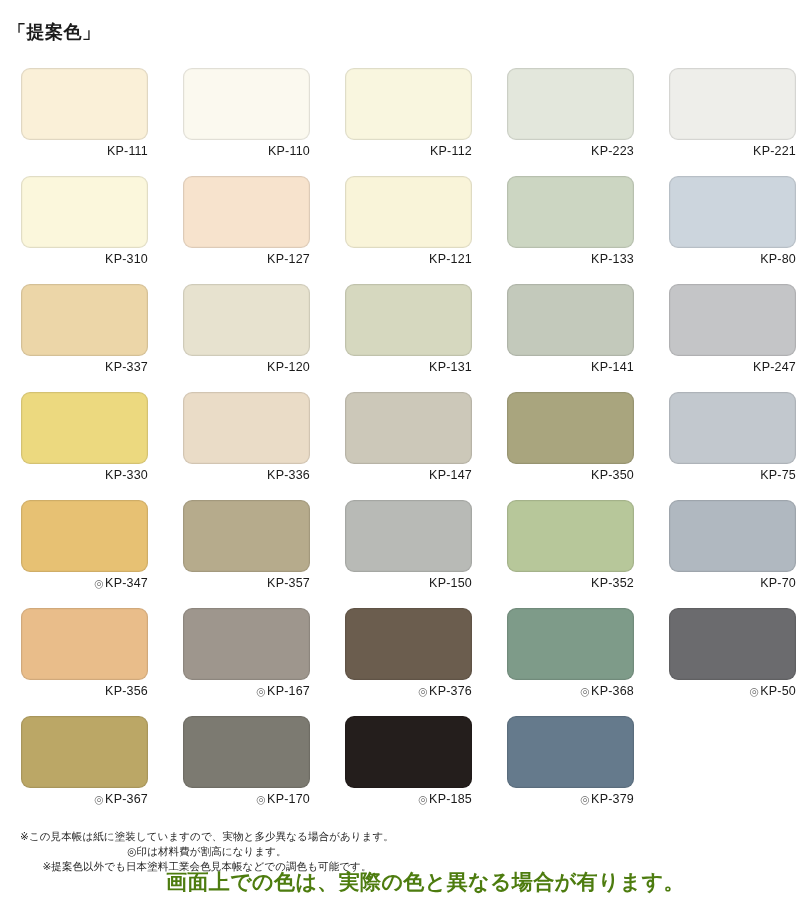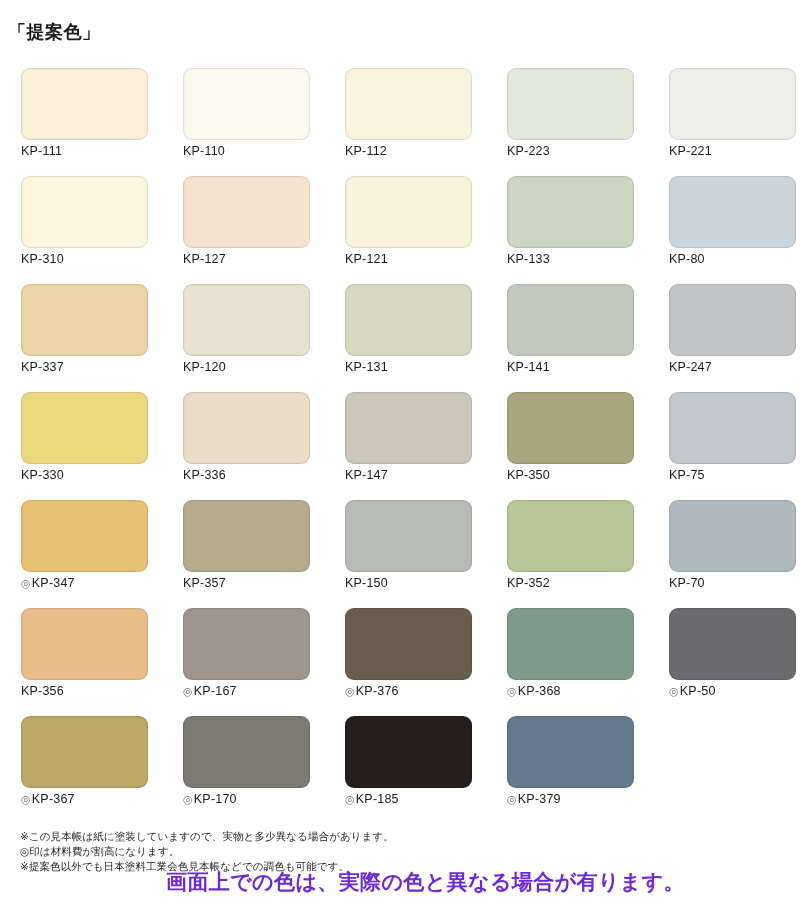--- a/index.html
+++ b/index.html
@@ -53,20 +53,21 @@
     border-radius: 9px;
     box-sizing: border-box;
     border: 1px solid rgba(0,0,0,0.10);
     box-shadow: 0 0 0 0.5px rgba(0,0,0,0.04) inset;
   }
   .swatch-label {
     position: absolute;
     right: 0px;
     top: 76px;
     width: 127px;
+    text-align: right;
     font-size: 12.5px;
     font-weight: 400;
     letter-spacing: 0.2px;
     color: #1a1a1a;
     white-space: nowrap;
     line-height: 14px;
   }
   .mark-icon {
     display: inline-block;
     margin-right: 1px;
@@ -81,20 +82,21 @@
     position: absolute;
     left: 20px;
     top: 829px;
     font-size: 10.5px;
     line-height: 15px;
     color: #1d1d1d;
     letter-spacing: 0.1px;
   }
   .footnote-line {
     white-space: nowrap;
+    text-align: center;
   }
 
   
   #warning-banner {
     position: absolute;
     left: 166px;
     top: 871px;
     font-size: 21px;
     font-weight: 700;
     color: #e60012;
@@ -246,13 +248,13 @@
       <div class="swatch-label"><span class="mark-icon">◎</span><span>KP-379</span></div>
     </div>
   </div>
 
 <div id="footnotes">
     <div class="footnote-line">※この見本帳は紙に塗装していますので、実物と多少異なる場合があります。</div>
     <div class="footnote-line">◎印は材料費が割高になります。</div>
     <div class="footnote-line">※提案色以外でも日本塗料工業会色見本帳などでの調色も可能です。</div>
   </div>
 
-<div id="warning-banner" style="color: #6d28d9;">画面上での色は、実際の色と異なる場合が有ります。</div>
+<div id="warning-banner" style="color: #4d7c0f;">画面上での色は、実際の色と異なる場合が有ります。</div>
 
 </body></html>

